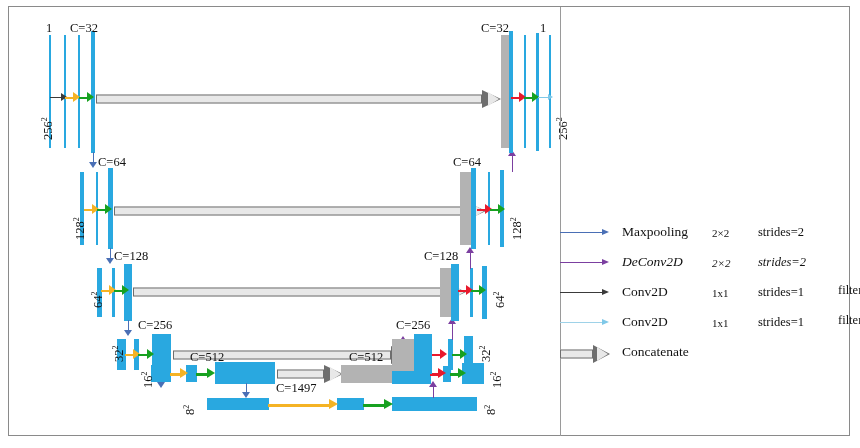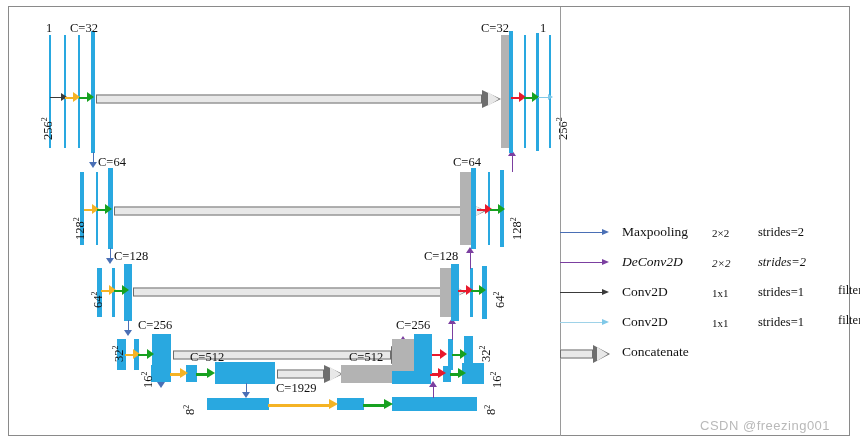--- a/index.html
+++ b/index.html
@@ -209,21 +209,21 @@
 
   <div class="varrow" style="left:246px;top:383px;height:15px;">
     <div class="ln" style="height:10px;border-left-width:1.4px;border-left-color:#4a6fb5;"></div>
     <div class="hd" style="top:9px;transform:translateX(-50%);border-top:6px solid #4a6fb5;"></div>
   </div>
 
   <div class="bar" style="left:207px;top:398px;width:62px;height:12px;"></div>
   <div class="bar" style="left:337px;top:398px;width:27px;height:12px;"></div>
   <div class="bar" style="left:392px;top:397px;width:85px;height:14px;"></div>
 
-  <div class="lbl clabel" style="left:276px;top:381px;">C=1929</div>
+  <div class="lbl clabel" style="left:276px;top:381px;">C=1497</div>
   <div class="vert" style="left:182px;top:415px;">
     <span>8</span><sup style="font-size:8px;">2</sup>
   </div>
   <div class="vert" style="left:483px;top:415px;">
     <span>8</span><sup style="font-size:8px;">2</sup>
   </div>
 
   <div class="arrow" style="left:268px;top:404px;width:72px;">
     <div class="ln" style="width:63px;border-top-width:3px;border-top-color:#f5b324;"></div>
     <div class="hd" style="left:61px;transform:translateY(-50%);border-top-width:5px;border-bottom-width:5px;border-left:9px solid #f5b324;"></div>
@@ -412,14 +412,13 @@
       <div class="concat" style="left:0;top:3px;width:50px;height:18px;">
         <div class="shaft" style="width:33px;"></div>
         <div class="tip" style="border-left:17px solid #6e6e6e;"></div>
         <div class="tipin"></div>
       </div>
       <div class="lg-text">Concatenate</div>
     </div>
 
   </div>
 
-  <div id="watermark">CSDN @freezing001</div>
 </div>
 
 </body></html>

